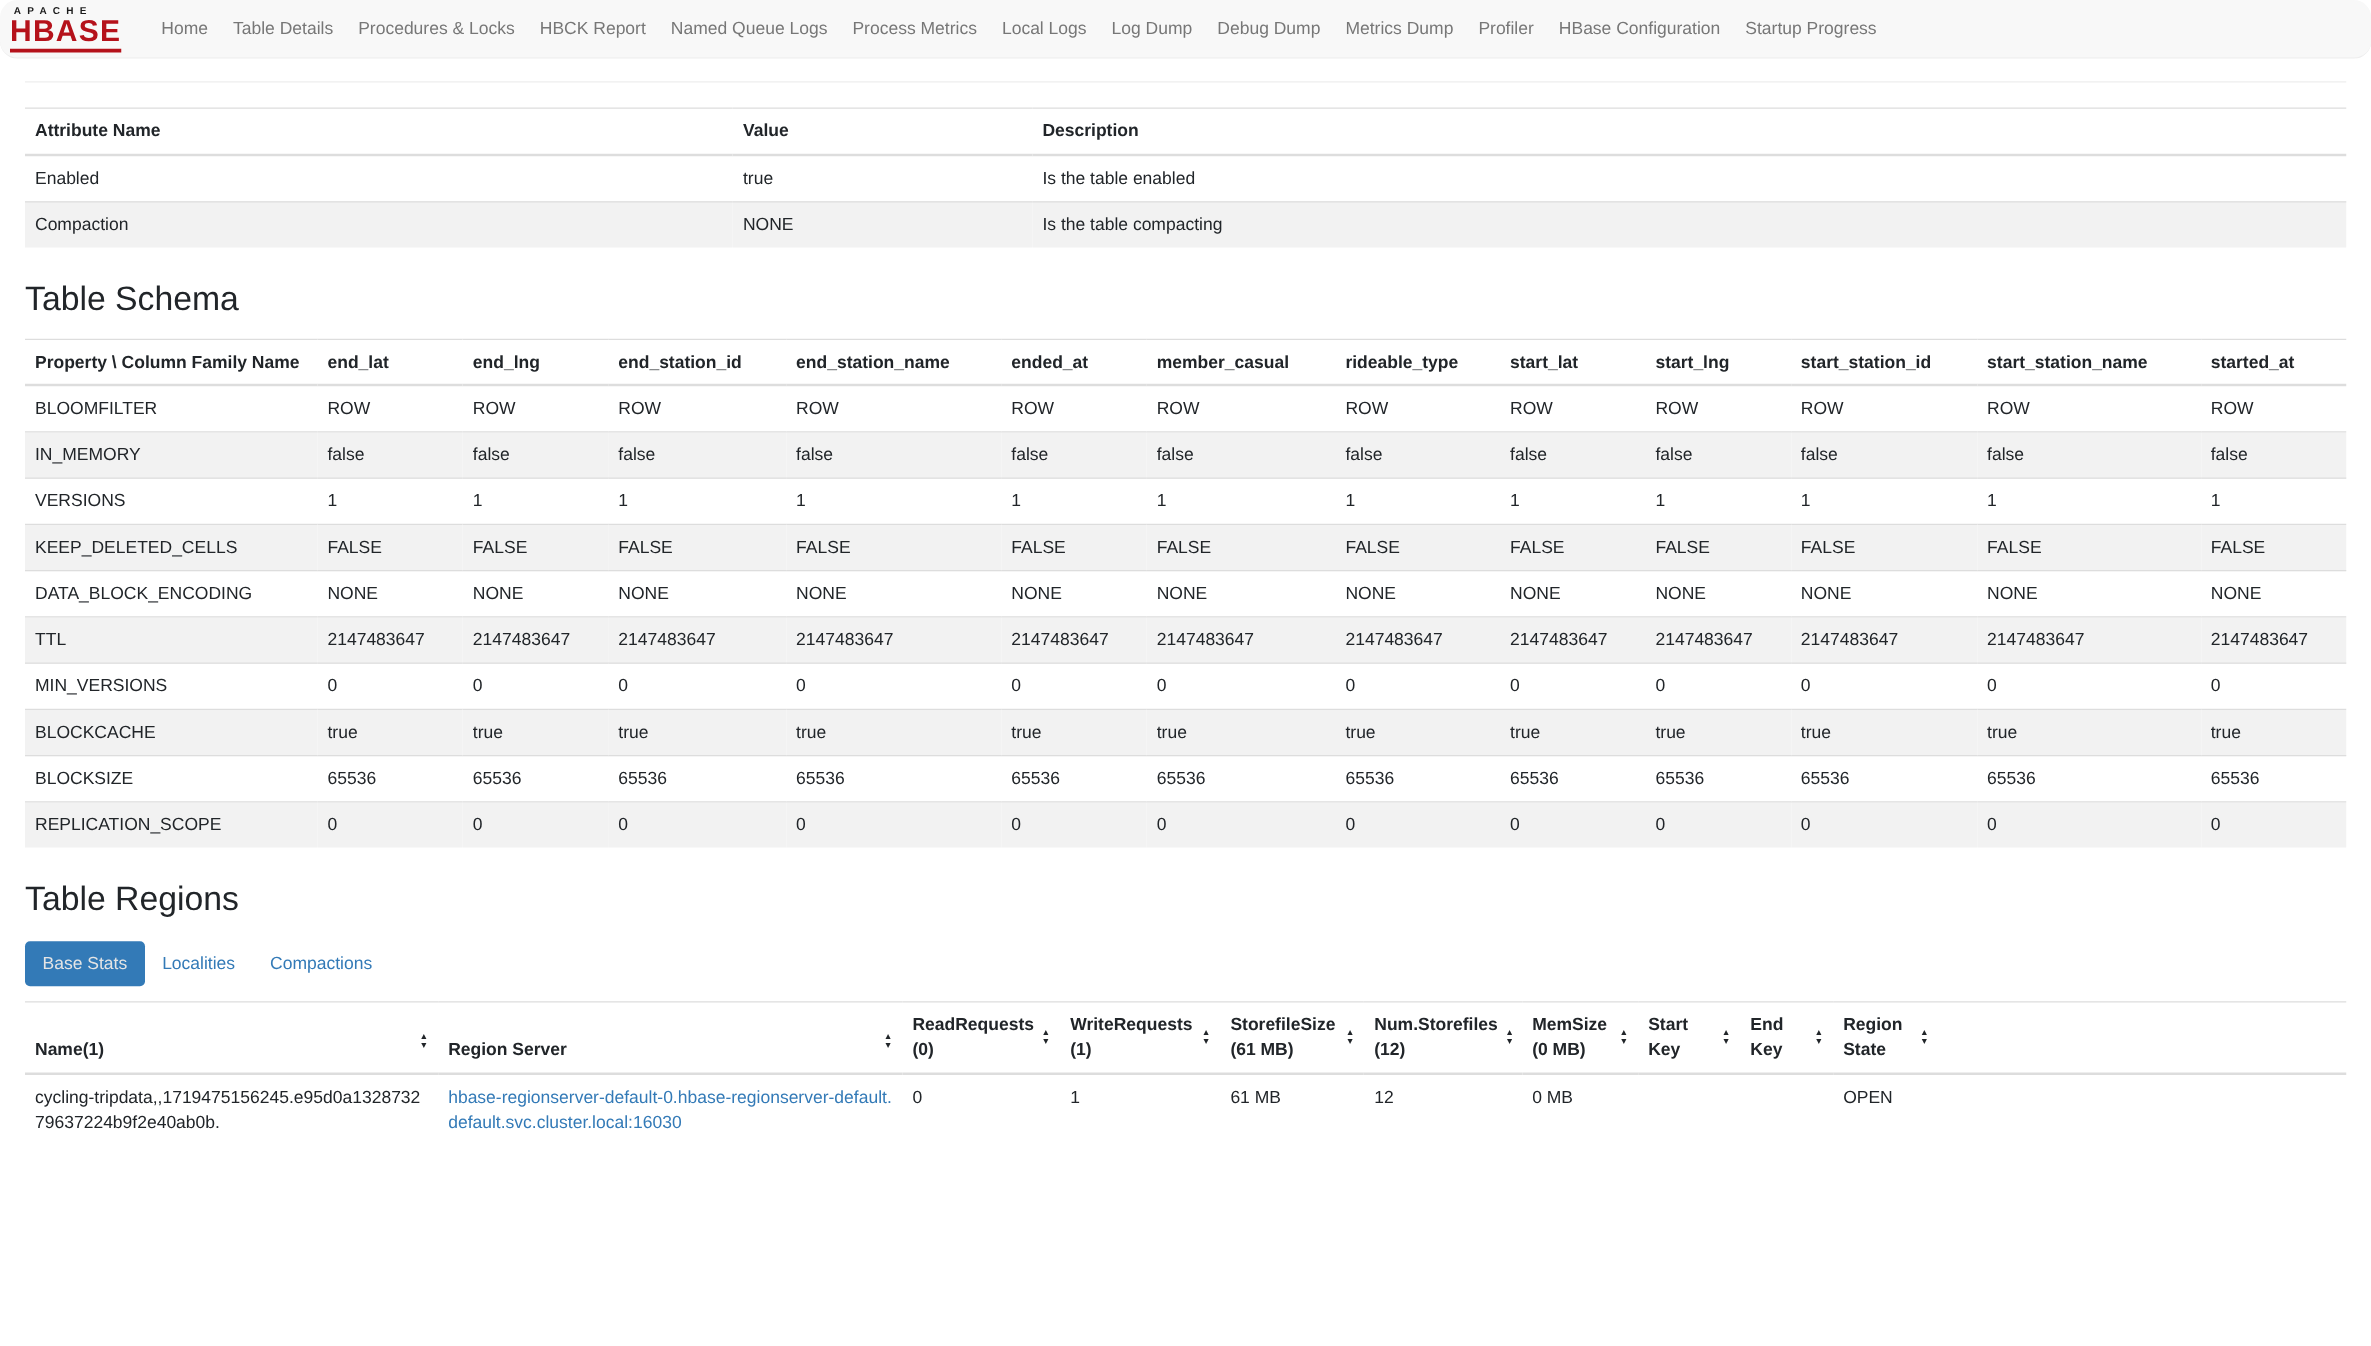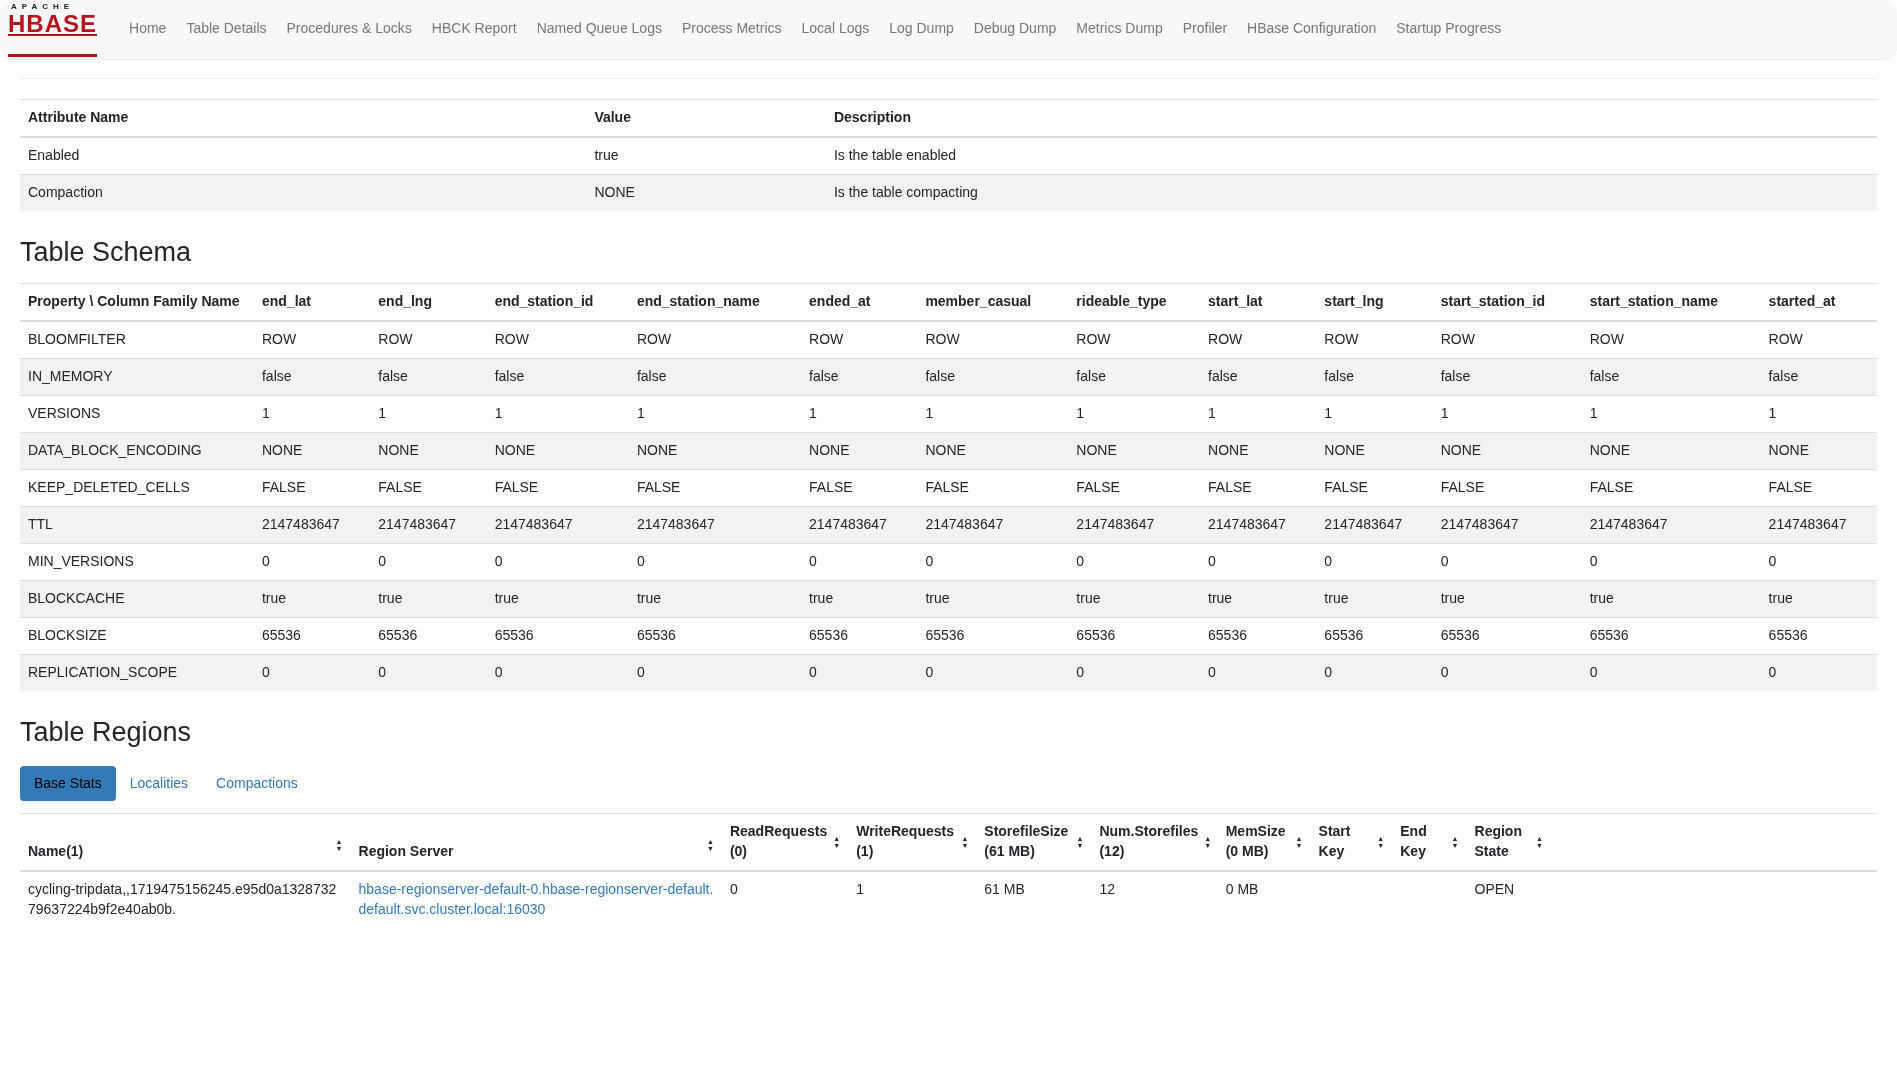--- a/index.html
+++ b/index.html
@@ -23,21 +23,21 @@
     border-radius: 14px;
   }
   .logo { display: flex; flex-direction: column; margin-right: 22px; cursor: pointer; text-decoration: none; }
   .logo-apache {
     font-size: 8px; font-weight: bold; letter-spacing: 5px;
     color: #1b1b1b; padding-left: 3px; line-height: 1.2;
   }
   .logo-hbase {
     font-size: 24px; font-weight: bold; color: #b5121b;
     line-height: 1; letter-spacing: 1px;
-    border-bottom: 3px solid #b5121b; padding-bottom: 18px; text-decoration: underline;
+    border-bottom: 3px solid #b5121b; padding-bottom: 1px;
   }
   .nav-items { display: flex; list-style: none; margin: 0; padding: 0; flex-wrap: nowrap; }
   .nav-link {
     display: block; padding: 11px 10px; color: #777;
     text-decoration: none; cursor: pointer; white-space: nowrap; font-size: 14px;
   }
 
   
   .container { padding: 0 20px 48px; }
   .page-title { font-size: 32px; font-weight: 500; margin: 30px 0 10px; color: #212529; }
@@ -56,21 +56,21 @@
 
   .attributes-table th:nth-child(1) { width: 30.5%; }
   .attributes-table th:nth-child(2) { width: 12.9%; }
 
   .schema-table th:first-child { width: 12.6%; }
   .schema-table th, .schema-table td { white-space: nowrap; }
 
   
   .tabs { display: flex; list-style: none; margin: 14px 0 12px; padding: 0; }
   .tab { padding: 8px 14px; border-radius: 4px; color: #337ab7; cursor: pointer; font-size: 14px; }
-  .tab.active { background: #337ab7; color: #000000; cursor: default; }
+  .tab.active { background: #337ab7; color: #e5e5e5; cursor: default; }
 
   
   .regions-table { table-layout: fixed; }
   .regions-table th:nth-child(1) { width: 17.8%; }
   .regions-table th:nth-child(2) { width: 20%; }
   .regions-table th:nth-child(3) { width: 6.8%; }
   .regions-table th:nth-child(4) { width: 6.9%; }
   .regions-table th:nth-child(5) { width: 6.2%; }
   .regions-table th:nth-child(6) { width: 6.8%; }
   .regions-table th:nth-child(7) { width: 5.0%; }
@@ -223,48 +223,48 @@
           <td>1</td>
           <td>1</td>
           <td>1</td>
           <td>1</td>
           <td>1</td>
           <td>1</td>
           <td>1</td>
           <td>1</td>
         </tr>
         <tr>
+          <td>KEEP_DELETED_CELLS</td>
+          <td>FALSE</td>
+          <td>FALSE</td>
+          <td>FALSE</td>
+          <td>FALSE</td>
+          <td>FALSE</td>
+          <td>FALSE</td>
+          <td>FALSE</td>
+          <td>FALSE</td>
+          <td>FALSE</td>
+          <td>FALSE</td>
+          <td>FALSE</td>
+          <td>FALSE</td>
+        </tr>
+        <tr>
           <td>DATA_BLOCK_ENCODING</td>
           <td>NONE</td>
           <td>NONE</td>
           <td>NONE</td>
           <td>NONE</td>
           <td>NONE</td>
           <td>NONE</td>
           <td>NONE</td>
           <td>NONE</td>
           <td>NONE</td>
           <td>NONE</td>
           <td>NONE</td>
           <td>NONE</td>
-        </tr>
-        <tr>
-          <td>KEEP_DELETED_CELLS</td>
-          <td>FALSE</td>
-          <td>FALSE</td>
-          <td>FALSE</td>
-          <td>FALSE</td>
-          <td>FALSE</td>
-          <td>FALSE</td>
-          <td>FALSE</td>
-          <td>FALSE</td>
-          <td>FALSE</td>
-          <td>FALSE</td>
-          <td>FALSE</td>
-          <td>FALSE</td>
         </tr>
         <tr>
           <td>TTL</td>
           <td>2147483647</td>
           <td>2147483647</td>
           <td>2147483647</td>
           <td>2147483647</td>
           <td>2147483647</td>
           <td>2147483647</td>
           <td>2147483647</td>

